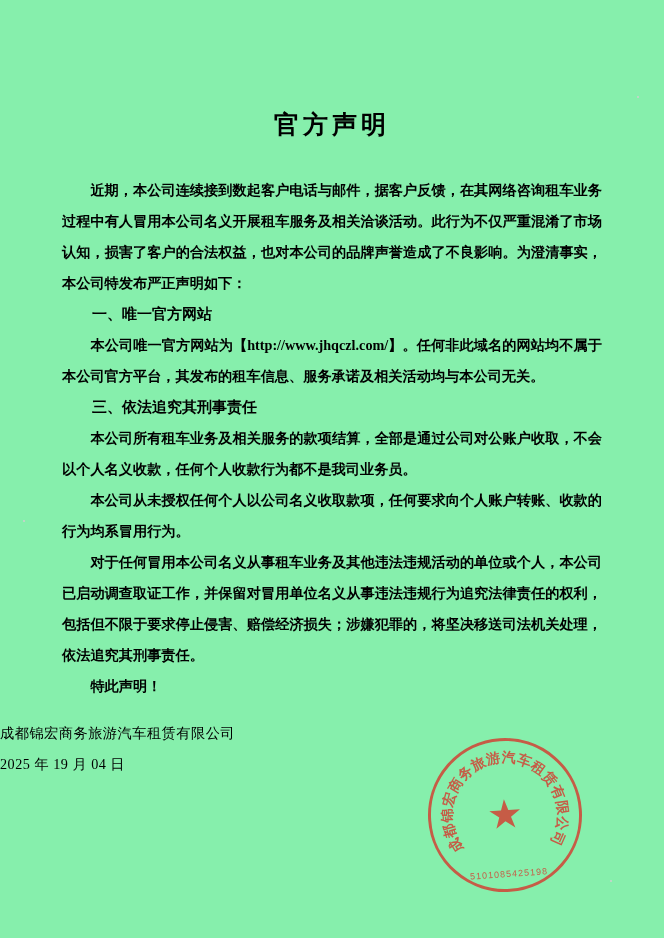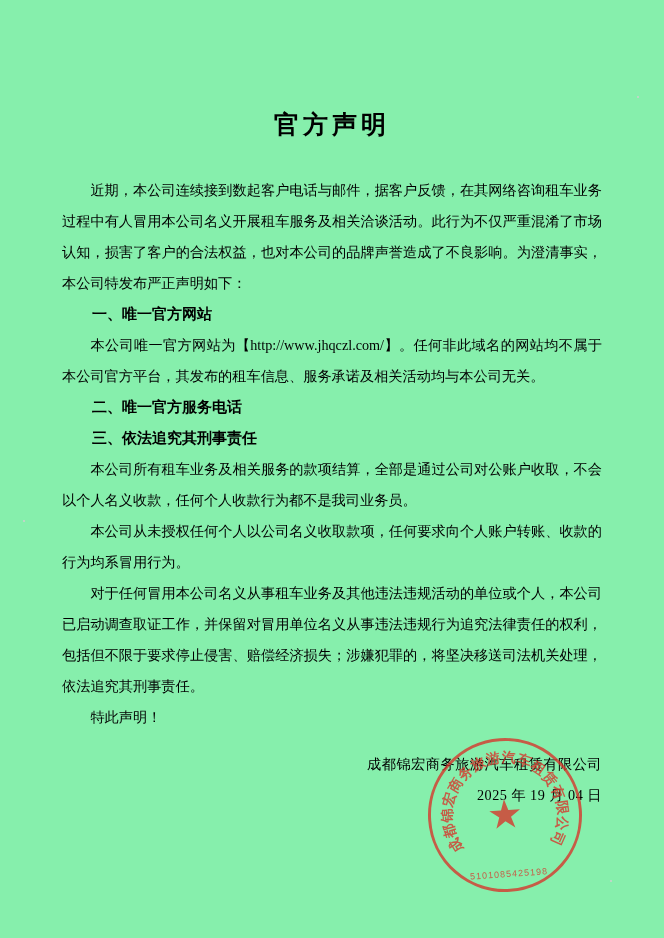--- a/index.html
+++ b/index.html
@@ -38,33 +38,34 @@
   }
   p.para {
     margin: 0 0 0 0;
     font-size: 14.2px;
     line-height: 31px;
     color: #000;
     text-align: justify;
     text-justify: inter-ideograph;
     text-indent: 2em;
     font-family: "Liberation Serif", serif;
+    font-weight: bold;
   }
   p.heading {
     margin: 0;
     font-size: 15px;
     line-height: 31px;
     color: #000;
     font-weight: bold;
     text-indent: 2em;
     font-family: "Liberation Serif", serif;
   }
   .sign-block {
     margin-top: 16px;
-    text-align: right;
+    text-align: left;
     padding-right: 62px;
     position: relative;
     z-index: 1;
   }
   .sign-line {
     font-size: 14.2px;
     line-height: 31px;
     color: #000;
     letter-spacing: 0.5px;
   }
@@ -143,21 +144,20 @@
   <h1 class="doc-title">官方声明</h1>
 
   <div class="content">
 
     <p class="para">近期，本公司连续接到数起客户电话与邮件，据客户反馈，在其网络咨询租车业务过程中有人冒用本公司名义开展租车服务及相关洽谈活动。此行为不仅严重混淆了市场认知，损害了客户的合法权益，也对本公司的品牌声誉造成了不良影响。为澄清事实，本公司特发布严正声明如下：</p>
 
     <p class="heading">一、唯一官方网站</p>
 
     <p class="para">本公司唯一官方网站为【http://www.jhqczl.com/】。任何非此域名的网站均不属于本公司官方平台，其发布的租车信息、服务承诺及相关活动均与本公司无关。</p>
 
-    <p class="heading">二、唯一官方服务电话</p>
 
 
     <p class="heading">三、依法追究其刑事责任</p>
 
     <p class="para">本公司所有租车业务及相关服务的款项结算，全部是通过公司对公账户收取，不会以个人名义收款，任何个人收款行为都不是我司业务员。</p>
 
     <p class="para">本公司从未授权任何个人以公司名义收取款项，任何要求向个人账户转账、收款的行为均系冒用行为。</p>
 
 
     <p class="para">对于任何冒用本公司名义从事租车业务及其他违法违规活动的单位或个人，本公司已启动调查取证工作，并保留对冒用单位名义从事违法违规行为追究法律责任的权利，包括但不限于要求停止侵害、赔偿经济损失；涉嫌犯罪的，将坚决移送司法机关处理，依法追究其刑事责任。</p>

